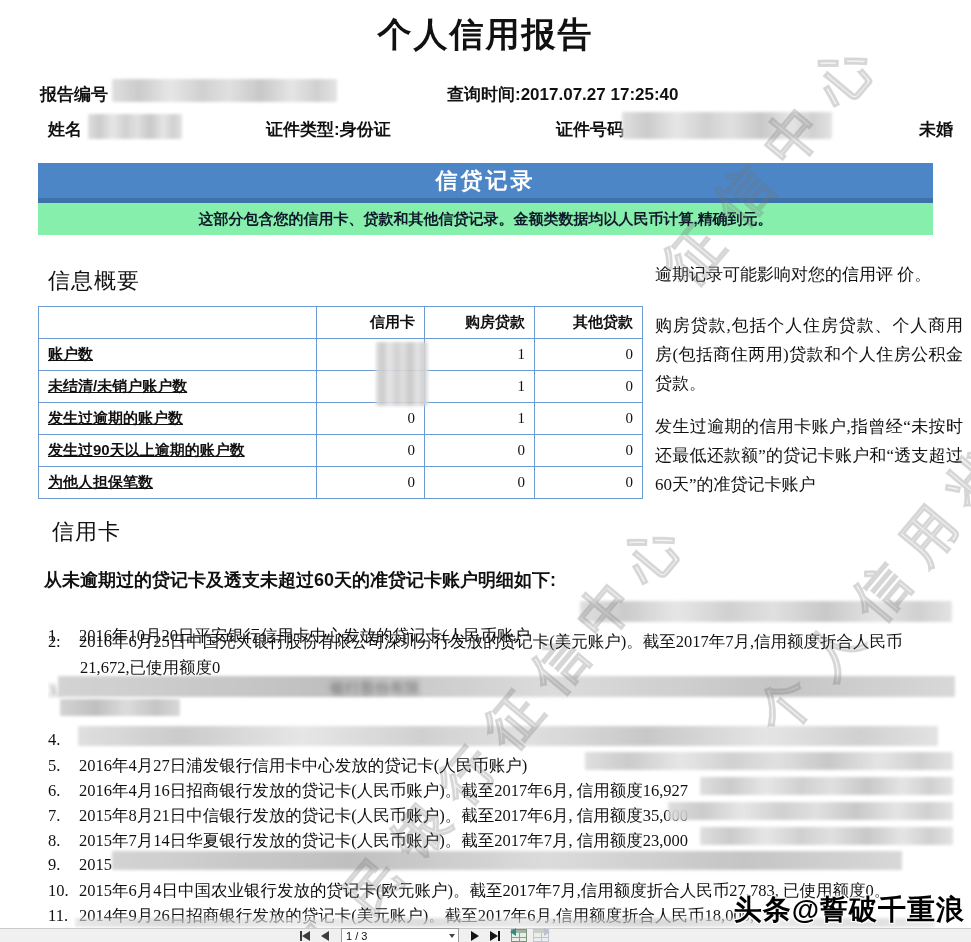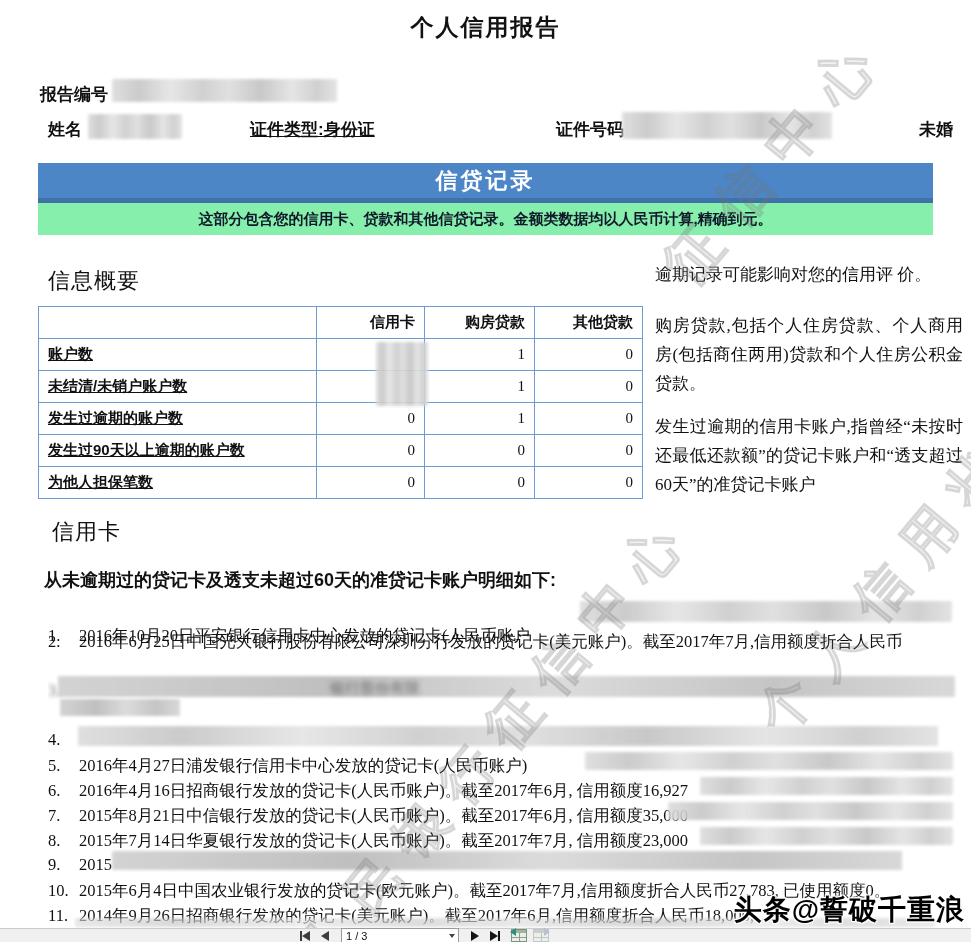--- a/index.html
+++ b/index.html
@@ -5,21 +5,21 @@
   * { margin:0; padding:0; box-sizing:border-box; }
   html,body { width:971px; height:942px; background:#fff; overflow:hidden; }
   #page { position:relative; width:971px; height:942px; background:#fff;
           font-family:"Liberation Serif","DejaVu Serif",serif; color:#111; }
 
   .abs { position:absolute; }
   .sans { font-family:"Liberation Sans","DejaVu Sans",sans-serif; }
 
   
   .doc-title { top:12px; left:0; width:100%; text-align:center;
-               font-size:23px; font-weight:bold; letter-spacing:2px; }
+               font-size:34px; font-weight:bold; letter-spacing:2px; }
   .hdr-label { font-size:17px; font-weight:bold; white-space:nowrap; }
 
   
   .banner { top:163px; left:38px; width:895px; height:40px; background:#4c86c6;
             border-bottom:5px solid #3f72ab; color:#fff; text-align:center;
             font-size:22px; font-weight:bold; line-height:35px; letter-spacing:3px; }
   .subband { top:203px; left:38px; width:895px; height:32px; background:#86efac;
              color:#10182b; text-align:center; font-size:15px; font-weight:bold;
              line-height:32px; }
 
@@ -102,24 +102,25 @@
 <div id="page">
 
   <div class="wm" style="left:620px; top:120px; font-size:56px; letter-spacing:22px;">征信中心</div>
   <div class="wm" style="left:690px; top:520px; font-size:54px; letter-spacing:20px;">个人信用状况</div>
   <div class="wm" style="left:90px; top:760px; font-size:54px; letter-spacing:18px;">中国人民银行征信中心</div>
 
   <div class="abs doc-title sans">个人信用报告</div>
 
   <div class="abs hdr-label sans" style="left:40px; top:83px;">报告编号</div>
   <div class="rd" style="left:112px; top:79px; width:225px; height:23px;"></div>
+  <div class="abs hdr-label sans" style="left:447px; top:83px;">查询时间:2017.07.27 17:25:40</div>
 
   <div class="abs hdr-label sans" style="left:48px; top:118px;">姓名</div>
   <div class="rd" style="left:88px; top:114px; width:94px; height:25px;"></div>
-  <div class="abs hdr-label sans" style="left:250px; top:118px;text-decoration:underline;">证件类型:身份证</div>
+  <div class="abs hdr-label sans" style="left:266px; top:118px;">证件类型:身份证</div>
   <div class="abs hdr-label sans" style="left:556px; top:118px;">证件号码</div>
   <div class="rd" style="left:622px; top:112px; width:210px; height:27px;"></div>
   <div class="abs hdr-label sans" style="left:919px; top:118px;">未婚</div>
 
   <div class="abs banner sans">信贷记录</div>
   <div class="abs subband sans">这部分包含您的信用卡、贷款和其他信贷记录。金额类数据均以人民币计算,精确到元。</div>
 
   <div class="abs h2 sans" style="left:48px; top:266px;">信息概要</div>
 
   <div class="abs note" style="left:655px; top:260px;">逾期记录可能影响对您的信用评 价。</div>
@@ -179,20 +180,21 @@
 
   <div class="abs h2 sans" style="left:52px; top:517px;">信用卡</div>
   <div class="abs subhead sans" style="left:44px; top:568px;">从未逾期过的贷记卡及透支未超过60天的准贷记卡账户明细如下:</div>
 
   <div class="li" style="top:605px;margin-top:20px;">
     <span class="num">1.</span><span>2016年10月20日平安银行信用卡中心发放的贷记卡(人民币账户</span>
   </div>
   <div class="li" style="top:631px;">
     <span class="num">2.</span><span>2016年6月25日中国光大银行股份有限公司深圳分行发放的贷记卡(美元账户)。截至2017年7月,信用额度折合人民币</span>
   </div>
+  <div class="li2" style="top:657px;">21,672,已使用额度0</div>
   <div class="li" style="top:681px;">
     <span class="num" style="filter:blur(2px); color:#777;">3.</span>
   </div>
   <div class="li" style="top:730px;">
     <span class="num">4.</span>
   </div>
   <div class="li" style="top:755px;">
     <span class="num">5.</span><span>2016年4月27日浦发银行信用卡中心发放的贷记卡(人民币账户)</span>
   </div>
   <div class="li" style="top:780px;">

